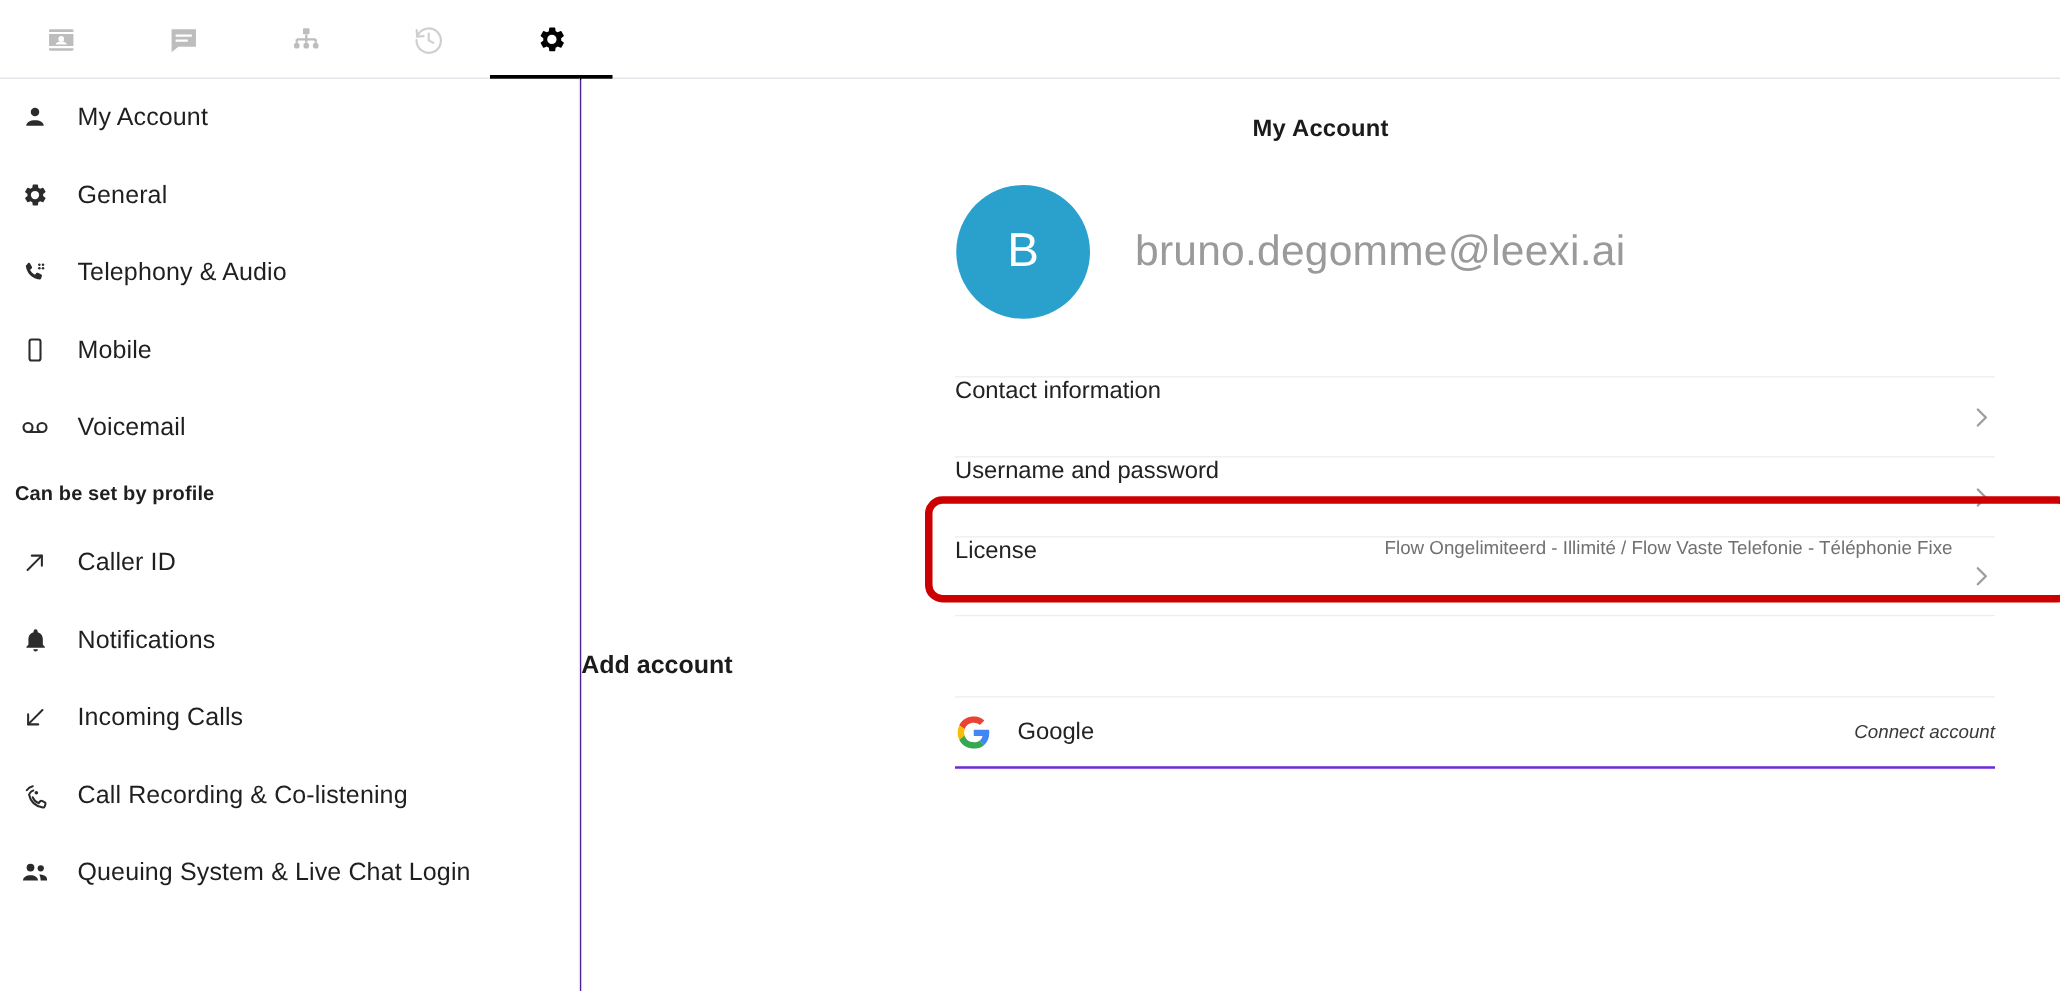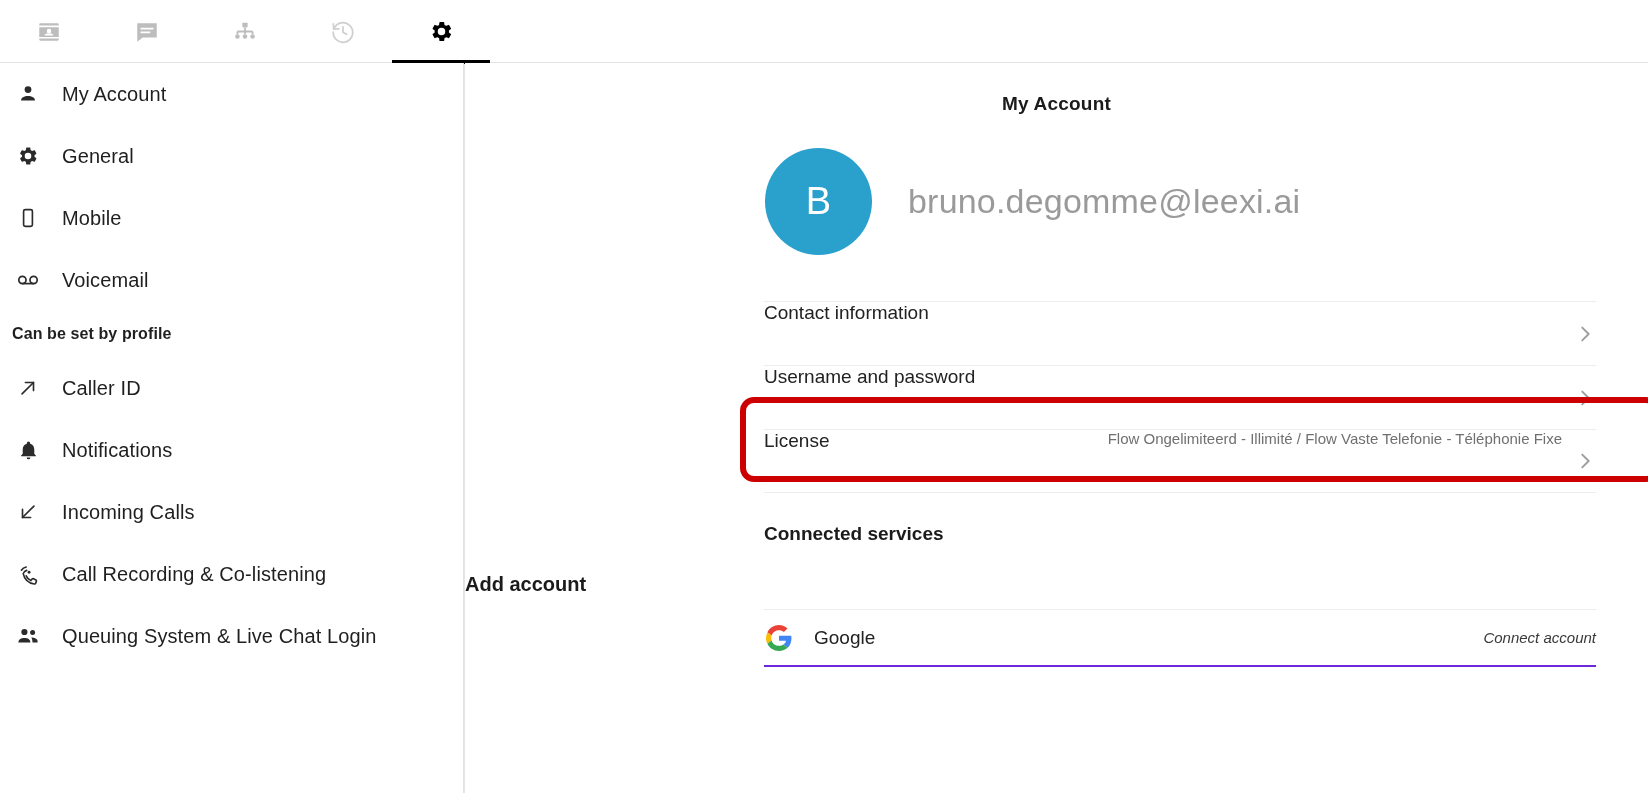--- a/index.html
+++ b/index.html
@@ -7,21 +7,21 @@
   html, body {
     margin: 0; padding: 0;
     width: 1648px; height: 793px;
     background: #ffffff;
     font-family: "Liberation Sans", sans-serif;
     overflow: hidden;
   }
   #app {
     position: relative;
     width: 1648px; height: 793px;
-    background: #e5e5e5;
+    background: #4c1d95;
     overflow: hidden;
   }
 
   
   .topbar {
     position: absolute;
     top: 0; left: 0;
     width: 1648px; height: 63px;
     background: #ffffff;
     border-bottom: 1px solid #e3e3e3;
@@ -303,20 +303,32 @@
 
     <div class="nav-item">
       <span class="nav-icon">
         <svg width="22" height="22" viewBox="0 0 24 24" fill="#2b2b2b">
           <path d="M19.1 12.9c.04-.3.06-.6.06-.9s-.02-.6-.06-.9l1.93-1.5a.46.46 0 0 0 .11-.58l-1.83-3.17a.46.46 0 0 0-.56-.2l-2.28.92a6.7 6.7 0 0 0-1.56-.9l-.35-2.43a.45.45 0 0 0-.45-.38h-3.66a.45.45 0 0 0-.45.38l-.35 2.43c-.56.23-1.08.53-1.56.9l-2.28-.92a.45.45 0 0 0-.56.2L3.43 9.02a.45.45 0 0 0 .11.58l1.93 1.5c-.04.3-.07.6-.07.9s.03.6.07.9l-1.93 1.5a.46.46 0 0 0-.11.58l1.83 3.17c.11.2.35.27.56.2l2.28-.92c.48.37 1 .67 1.56.9l.35 2.43c.03.22.22.38.45.38h3.66c.23 0 .42-.16.45-.38l.35-2.43c.56-.23 1.08-.53 1.56-.9l2.28.92c.21.07.45 0 .56-.2l1.83-3.17a.46.46 0 0 0-.11-.58l-1.93-1.5zM12 15.6A3.6 3.6 0 1 1 12 8.4a3.6 3.6 0 0 1 0 7.2z"></path>
         </svg>
       </span>
       <span class="nav-label">General</span>
     </div>
 
+    <div class="nav-item">
+      <span class="nav-icon">
+        <svg width="22" height="22" viewBox="0 0 24 24" fill="#2b2b2b">
+          <path d="M6.2 3.5c.5-.2 1.1 0 1.4.5l1.7 3a1.2 1.2 0 0 1-.2 1.4L7.7 9.6c.8 1.9 2.4 3.5 4.3 4.3l1.2-1.4c.35-.4.9-.5 1.4-.25l2.9 1.6c.5.3.7.9.5 1.45l-.7 2a1.3 1.3 0 0 1-1.4.85C9.3 17.4 5.2 13 4 6.6a1.3 1.3 0 0 1 .85-1.45l1.35-1.65z"></path>
+          <circle cx="15.8" cy="5.2" r="1.1"></circle>
+          <circle cx="19" cy="5.2" r="1.1"></circle>
+          <circle cx="15.8" cy="8.3" r="1.1"></circle>
+          <circle cx="19" cy="8.3" r="1.1"></circle>
+        </svg>
+      </span>
+      <span class="nav-label">Telephony &amp; Audio</span>
+    </div>
 
     <div class="nav-item">
       <span class="nav-icon">
         <svg width="22" height="22" viewBox="0 0 24 24" fill="none" stroke="#2b2b2b" stroke-width="1.8">
           <rect x="7.2" y="2.8" width="9.6" height="18.4" rx="1.8"></rect>
         </svg>
       </span>
       <span class="nav-label">Mobile</span>
     </div>
 
@@ -422,21 +434,20 @@
         <span class="row-value">Flow Ongelimiteerd - Illimité / Flow Vaste Telefonie - Téléphonie Fixe</span>
         <span class="chev">
           <svg width="22" height="22" viewBox="0 0 24 24" fill="none" stroke="#9e9e9e" stroke-width="2.1" stroke-linecap="round" stroke-linejoin="round">
             <polyline points="9,5 16,12 9,19"></polyline>
           </svg>
         </span>
       </div>
 
     </div>
 
-    <div class="section-head">Connected services</div>
     <div class="sub-head">Add account</div>
 
     <div class="service-rows">
       <div class="service-row">
         <span class="service-logo">
           <svg width="26" height="26" viewBox="0 0 48 48">
             <path fill="#EA4335" d="M24 9.5c3.5 0 6.6 1.2 9 3.6l6.7-6.7C35.6 2.4 30.2 0 24 0 14.6 0 6.5 5.4 2.6 13.2l7.8 6.1C12.3 13.3 17.6 9.5 24 9.5z"></path>
             <path fill="#4285F4" d="M46.98 24.55c0-1.57-.15-3.09-.38-4.55H24v9.02h12.94c-.58 2.96-2.26 5.48-4.78 7.18l7.73 6c4.51-4.18 7.09-10.36 7.09-17.65z"></path>
             <path fill="#FBBC05" d="M10.53 28.59A14.5 14.5 0 0 1 9.77 24c0-1.6.27-3.15.76-4.59l-7.8-6.1A23.96 23.96 0 0 0 0 24c0 3.88.93 7.54 2.73 10.77l7.8-6.18z"></path>
             <path fill="#34A853" d="M24 48c6.48 0 11.93-2.13 15.9-5.81l-7.73-6c-2.15 1.45-4.92 2.3-8.17 2.3-6.4 0-11.7-3.8-13.62-9.9l-7.8 6.1C6.44 42.6 14.55 48 24 48z"></path>

